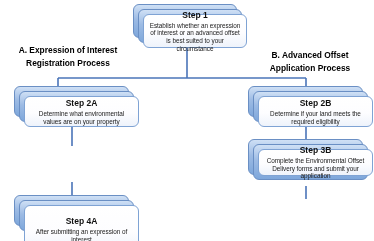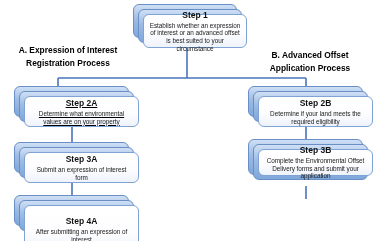--- a/index.html
+++ b/index.html
@@ -114,34 +114,26 @@
       <div class="desc">Establish whether an expression of interest or an advanced offset is best suited to your circumstance</div>
     </div>
   </div>
 
   <div class="col-head" style="left:8px; top:44px; width:120px;">A. Expression of Interest Registration Process</div>
   <div class="col-head" style="left:252px; top:49px; width:116px;">B. Advanced Offset Application Process</div>
 
   <div class="node" style="left:14px; top:86px; width:126px; height:42px;">
     <div class="plate p1" style="width:115px; height:31px;"></div>
     <div class="plate p2" style="width:115px; height:31px;"></div>
-    <div class="face" style="width:115px; height:31px;text-decoration:underline;">
+    <div class="face" style="width:115px; height:31px;">
       <div class="title">Step 2A</div>
       <div class="desc">Determine what environmental values are on your property</div>
     </div>
   </div>
 
-  <div class="node" style="left:14px; top:142px; width:126px; height:42px;">
-    <div class="plate p1" style="width:115px; height:31px;"></div>
-    <div class="plate p2" style="width:115px; height:31px;"></div>
-    <div class="face" style="width:115px; height:31px;">
-      <div class="title">Step 3A</div>
-      <div class="desc">Submit an expression of interest form</div>
-    </div>
-  </div>
 
   <div class="node" style="left:14px; top:195px; width:126px; height:42px;">
     <div class="plate p1" style="width:115px; height:31px;"></div>
     <div class="plate p2" style="width:115px; height:31px;"></div>
     <div class="face" style="width:115px; height:49px;">
       <div class="title">Step 4A</div>
       <div class="desc">After submitting an expression of interest</div>
     </div>
   </div>
 

